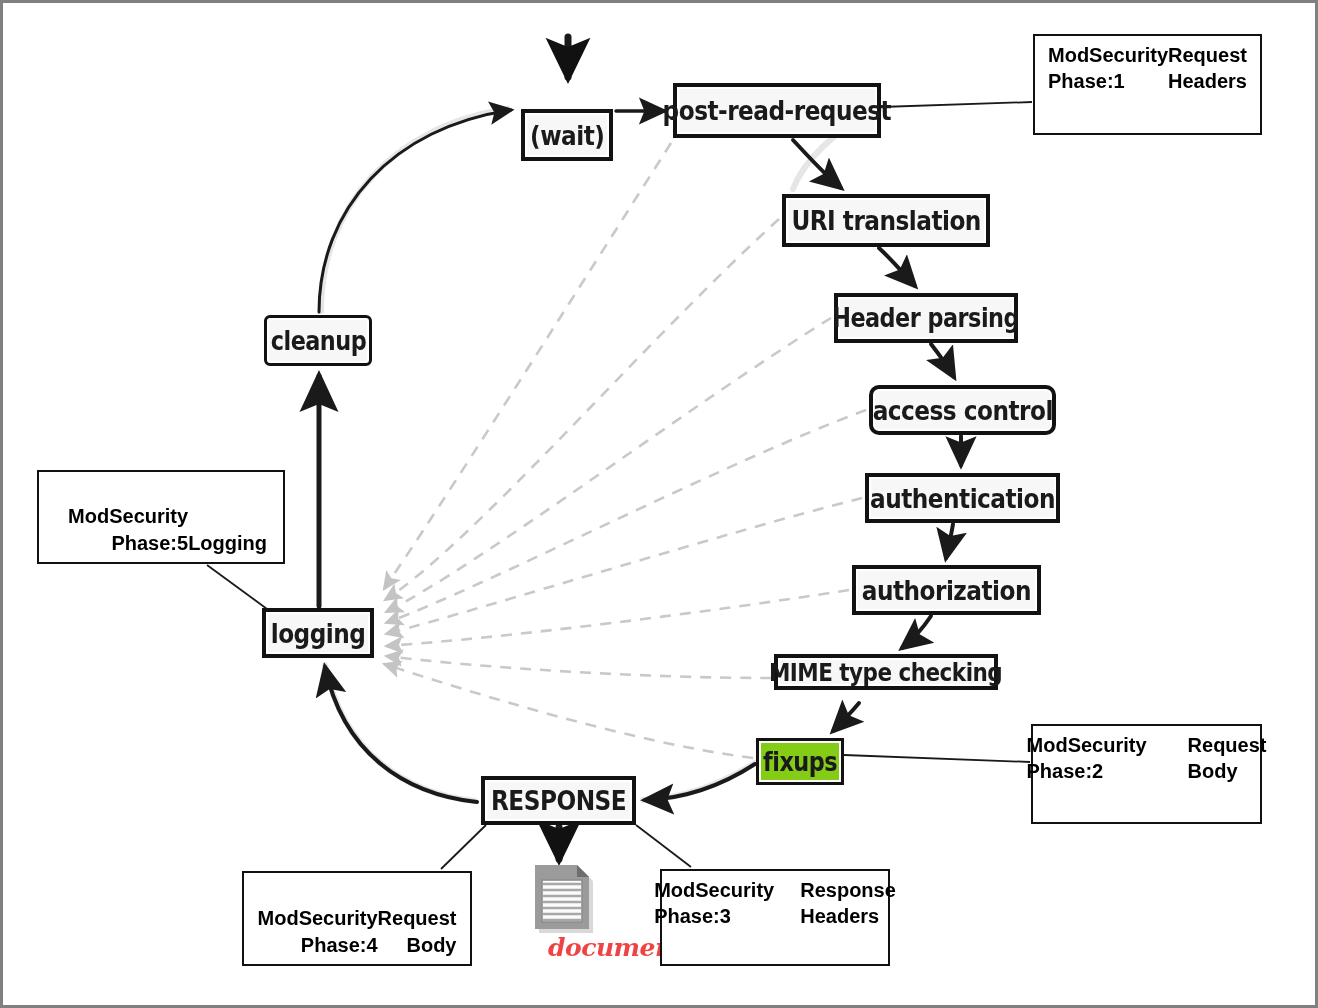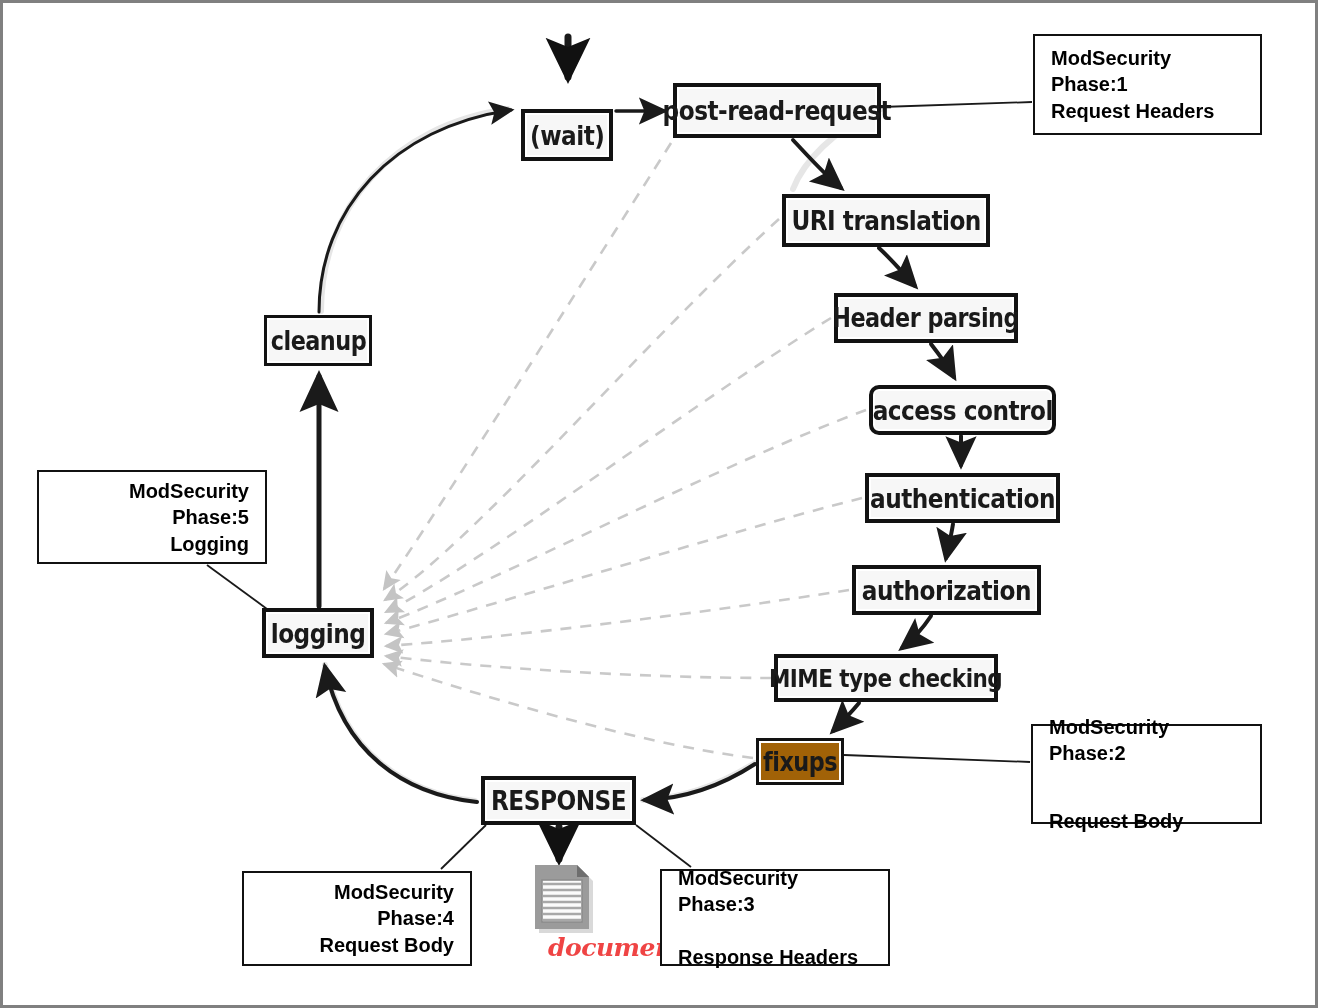--- a/index.html
+++ b/index.html
@@ -57,21 +57,21 @@
     position: absolute;
     box-sizing: border-box;
     background: #ffffff;
     border: 2px solid #111111;
     font-family: "Liberation Sans", sans-serif;
     font-weight: bold;
     font-size: 20px;
     line-height: 1.32;
     color: #000000;
     display: flex;
-    flex-direction: column;
+    flex-direction: row;
     justify-content: center;
     padding: 6px 16px;
     z-index: 6;
   }
   .callout.align-right { align-items: flex-end; text-align: right; }
   .callout.align-left  { align-items: flex-start; text-align: left; }
 
   
   #doc-icon {
     position: absolute;
@@ -180,53 +180,53 @@
   </div>
   <div class="node" id="node-access" style="left: 866px; top: 382px; width: 187px; height: 50px; font-size: 27px; background: rgb(247, 247, 247); border-color: rgb(18, 18, 18); border-radius: 10px;">
     <span class="node-label">access control</span>
   </div>
   <div class="node" id="node-authn" style="left: 862px; top: 470px; width: 195px; height: 50px; font-size: 27px; background: rgb(247, 247, 247); border-color: rgb(18, 18, 18);">
     <span class="node-label">authentication</span>
   </div>
   <div class="node" id="node-authz" style="left: 849px; top: 562px; width: 189px; height: 50px; font-size: 27px; background: rgb(247, 247, 247); border-color: rgb(18, 18, 18);">
     <span class="node-label">authorization</span>
   </div>
-  <div class="node" id="node-mime" style="left: 771px; top: 651px; width: 224px; height: 48px; font-size: 25px; background: rgb(247, 247, 247); border-color: rgb(18, 18, 18);">
+  <div class="node" id="node-mime" style="left: 771px; top: 651px; width: 224px; height: 36px; font-size: 25px; background: rgb(247, 247, 247); border-color: rgb(18, 18, 18);">
     <span class="node-label">MIME type checking</span>
   </div>
-  <div class="node thin" id="node-fixups" style="left: 753px; top: 735px; width: 88px; height: 47px; font-size: 26px; background: #a16207; border-color: rgb(18, 18, 18);">
+  <div class="node thin" id="node-fixups" style="left: 753px; top: 735px; width: 88px; height: 47px; font-size: 26px; background: #84cc16; border-color: rgb(18, 18, 18);">
     <span class="node-label">fixups</span>
   </div>
   <div class="node" id="node-response" style="left: 478px; top: 773px; width: 155px; height: 49px; font-size: 27px; background: rgb(247, 247, 247); border-color: rgb(18, 18, 18);">
     <span class="node-label">RESPONSE</span>
   </div>
   <div class="node" id="node-logging" style="left: 259px; top: 605px; width: 112px; height: 50px; font-size: 27px; background: rgb(247, 247, 247); border-color: rgb(18, 18, 18);">
     <span class="node-label">logging</span>
   </div>
-  <div class="node thin" id="node-cleanup" style="left: 261px; top: 312px; width: 108px; height: 51px; font-size: 26px; background: rgb(247, 247, 247); border-color: rgb(18, 18, 18);">
+  <div class="node thin" id="node-cleanup" style="left: 261px; top: 312px; width: 108px; height: 51px; font-size: 26px; background: rgb(247, 247, 247); border-color: rgb(18, 18, 18); border-radius: 6px;">
     <span class="node-label">cleanup</span>
   </div>
 
   <div class="callout align-left" id="callout-phase1" style="left: 1030px; top: 31px; width: 229px; height: 101px;">
     <div>ModSecurity Phase:1</div>
     <div>Request Headers</div>
   </div>
   <div class="callout align-left" id="callout-phase2" style="left: 1028px; top: 721px; width: 231px; height: 100px; gap: 41px;">
     <div>ModSecurity Phase:2</div>
     <div>Request Body</div>
   </div>
   <div class="callout align-left" id="callout-phase3" style="left: 657px; top: 866px; width: 230px; height: 97px; gap: 26px;">
     <div>ModSecurity Phase:3</div>
     <div>Response Headers</div>
   </div>
   <div class="callout align-right" id="callout-phase4" style="left: 239px; top: 868px; width: 230px; height: 95px;">
     <div>ModSecurity Phase:4</div>
     <div>Request Body</div>
   </div>
-  <div class="callout align-right" id="callout-phase5" style="left: 34px; top: 467px; width: 230px; height: 94px; justify-content: space-between;">
+  <div class="callout align-right" id="callout-phase5" style="left: 34px; top: 467px; width: 248px; height: 94px; justify-content: space-between;">
     <div>ModSecurity Phase:5</div>
     <div>Logging</div>
   </div>
 
   <svg id="doc-icon" width="78" height="80" viewBox="0 0 78 80" xmlns="http://www.w3.org/2000/svg" style="left: 524px; top: 857px;">
 
     <path d="M12 9 L54 9 L66 21 L66 73 L12 73 Z" fill="#d9d9d9"></path>
 
     <path d="M8 5 L50 5 L62 17 L62 69 L8 69 Z" fill="#9b9b9b"></path>
     <path d="M50 5 L62 17 L50 17 Z" fill="#6e6e6e"></path>

